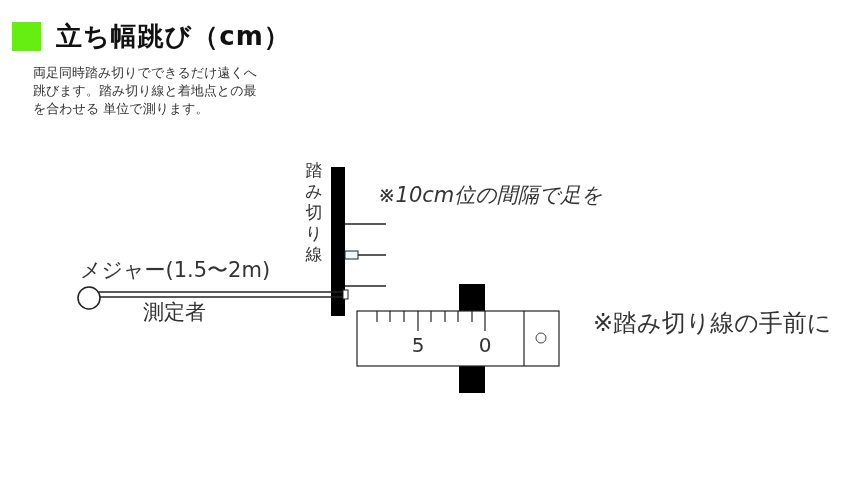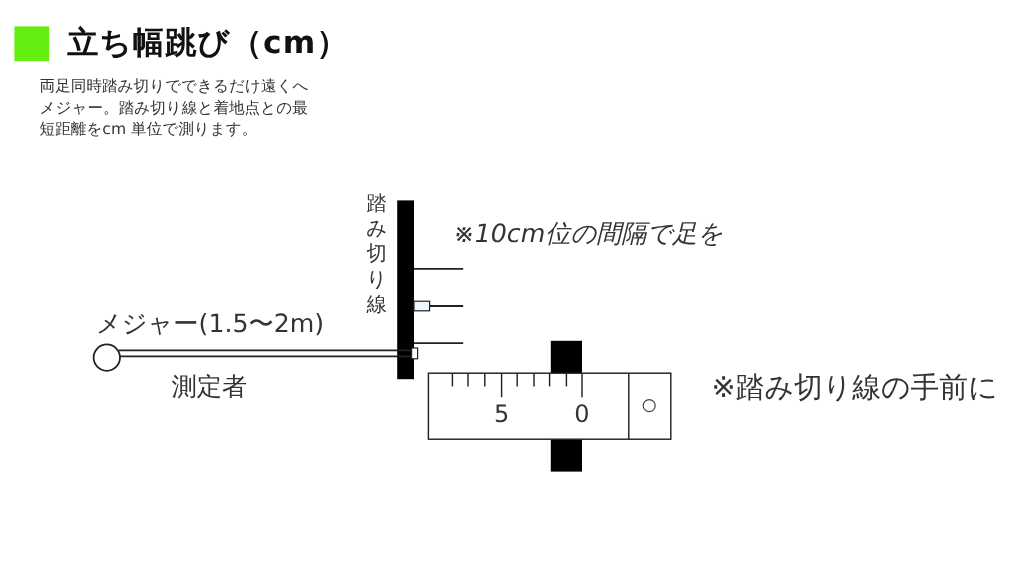--- a/index.html
+++ b/index.html
@@ -6,32 +6,32 @@
   body { width:858px; height:483px; background:#ffffff; position:relative; overflow:hidden;
          font-family:"DejaVu Sans", "Liberation Sans", sans-serif; color:#222; }
   .abs { position:absolute; }
   .title-square { left:12px; top:22px; width:29px; height:29px; background:#66ee11; }
   .title { left:56px; top:6px; font-size:26px; font-weight:bold; color:#111; letter-spacing:1px; white-space:nowrap; line-height:60px; }
   .desc { left:33px; top:64px; font-size:13px; line-height:18px; color:#333; white-space:pre; }
   .vlabel { left:305px; top:160px; width:18px; font-size:17px; line-height:21px; color:#333; text-align:center; }
   .vlabel span { display:block; }
   .note1 { left:378px; top:180px; font-size:21px; line-height:31px; color:#333; white-space:pre;font-style:italic; }
   .tape-label { left:80px; top:256px; font-size:21px; color:#333; white-space:nowrap; }
-  .measurer { left:143px; top:308px; font-size:21px; color:#333; white-space:nowrap;font-family:Liberation Mono, monospace; }
+  .measurer { left:143px; top:298px; font-size:21px; color:#333; white-space:nowrap;font-family:Liberation Mono, monospace; }
   .note2 { left:593px; top:311px; font-size:24px; line-height:24px; color:#333; white-space:pre; }
   svg.diagram { position:absolute; left:0; top:0; }
   .tick-num { font-size:20px; fill:#333; font-family:"DejaVu Sans", sans-serif; }
 </style>
 </head>
 <body>
 
 <div class="abs title-square"></div>
 <div class="abs title">立ち幅跳び（cm）</div>
 
-<div class="abs desc"><div>両足同時踏み切りでできるだけ遠くへ</div><div>メジャー。踏み切り線と着地点との最</div><div>短距離をcm 単位で測ります。</div></div>
+<div class="abs desc"><div>両足同時踏み切りでできるだけ遠くへ</div><div>跳びます。踏み切り線と着地点との最</div><div>を合わせる 単位で測ります。</div></div>
 
 <svg class="diagram" width="858" height="483">
 
   <rect x="331" y="167" width="14" height="149" fill="#000"></rect>
 
   <line x1="345" y1="224" x2="386" y2="224" stroke="#222" stroke-width="1.5"></line>
   <line x1="358" y1="255" x2="386" y2="255" stroke="#222" stroke-width="1.5"></line>
   <rect x="345" y="251" width="13" height="8" fill="#eef7fb" stroke="#222" stroke-width="1"></rect>
   <line x1="345" y1="286" x2="386" y2="286" stroke="#222" stroke-width="1.5"></line>
 

